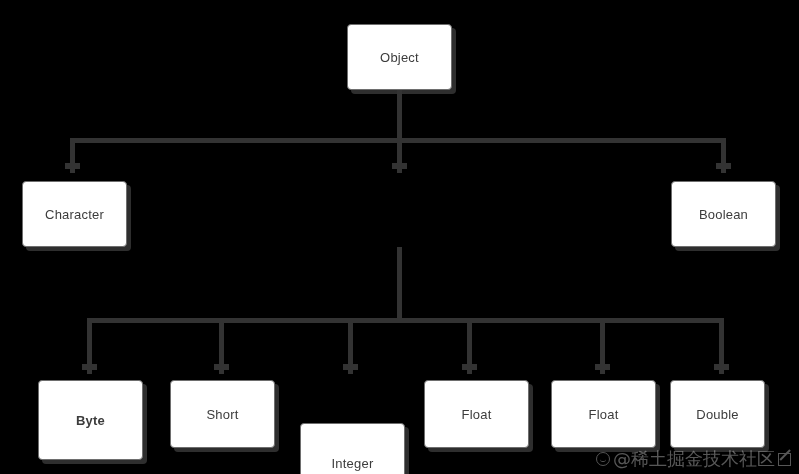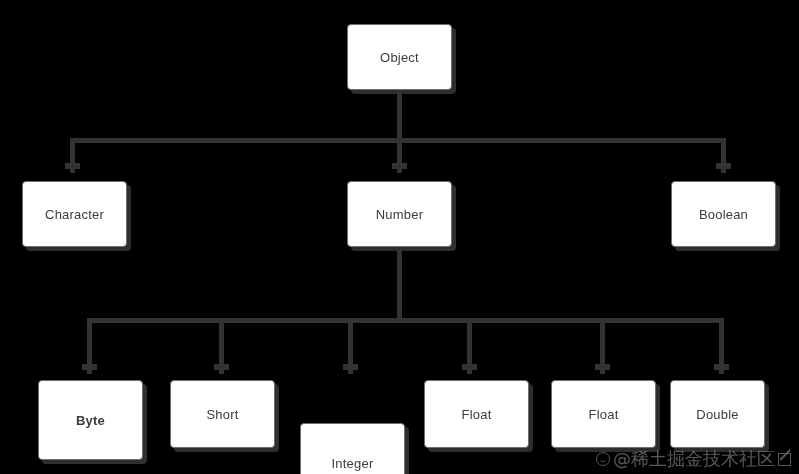--- a/index.html
+++ b/index.html
@@ -136,23 +136,20 @@
   <div class="conn conn-v" style="left:721px; top:138px; width:5px; height:27px;"></div>
 
   <div class="arrow" style="left:70px; top:157px;"></div>
   <div class="arrow" style="left:397px; top:157px;"></div>
   <div class="arrow" style="left:721px; top:157px;"></div>
 
   <div class="node" style="left:22px; top:181px; width:105px; height:66px;text-align:right;">
     <span>Character</span>
   </div>
 
-  <div class="node" style="left:347px; top:181px; width:105px; height:66px;">
-    <span>Number</span>
-  </div>
 
   <div class="node" style="left:671px; top:181px; width:105px; height:66px;">
     <span>Boolean</span>
   </div>
 
   <div class="conn conn-v" style="left:397px; top:247px; width:5px; height:71px;"></div>
   <div class="conn conn-h" style="left:87px; top:318px; width:637px; height:5px;"></div>
 
   <div class="conn conn-v" style="left:87px; top:318px; width:5px; height:48px;"></div>
   <div class="conn conn-v" style="left:219px; top:318px; width:5px; height:48px;"></div>

